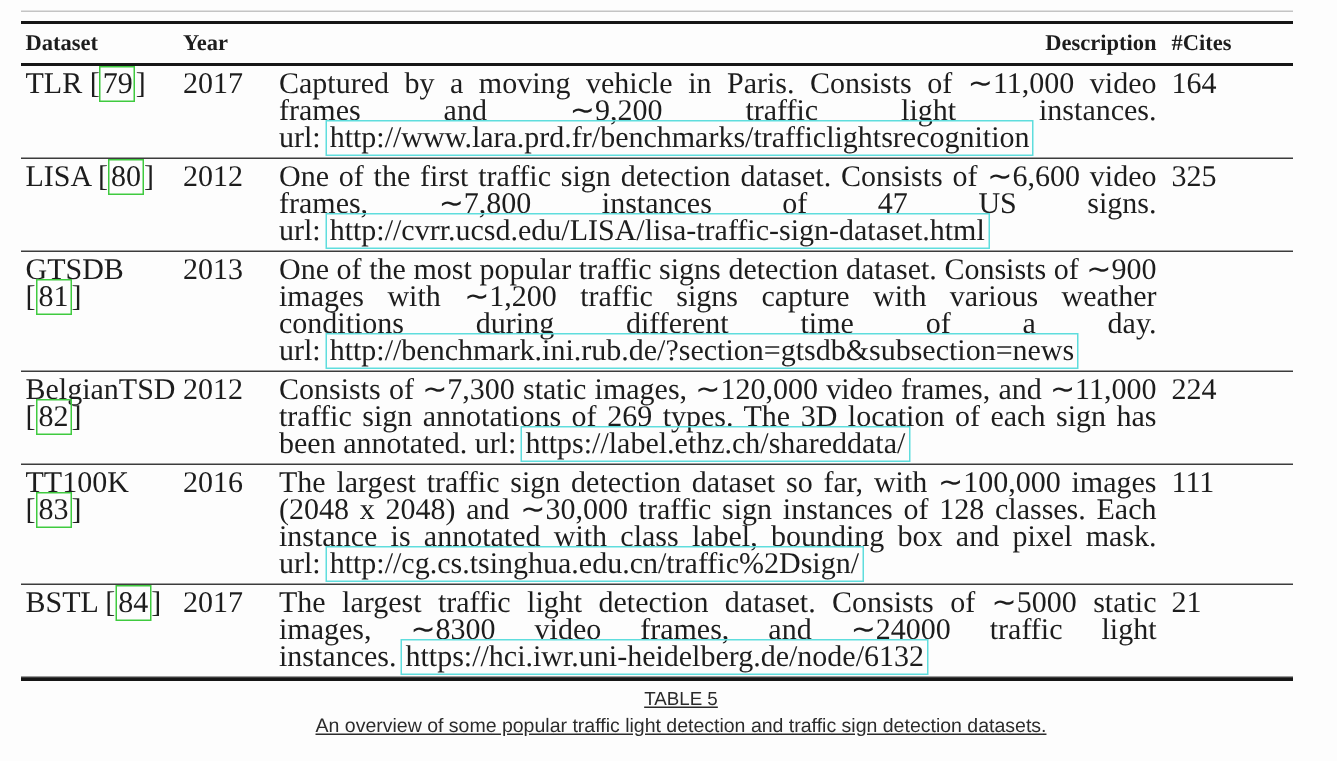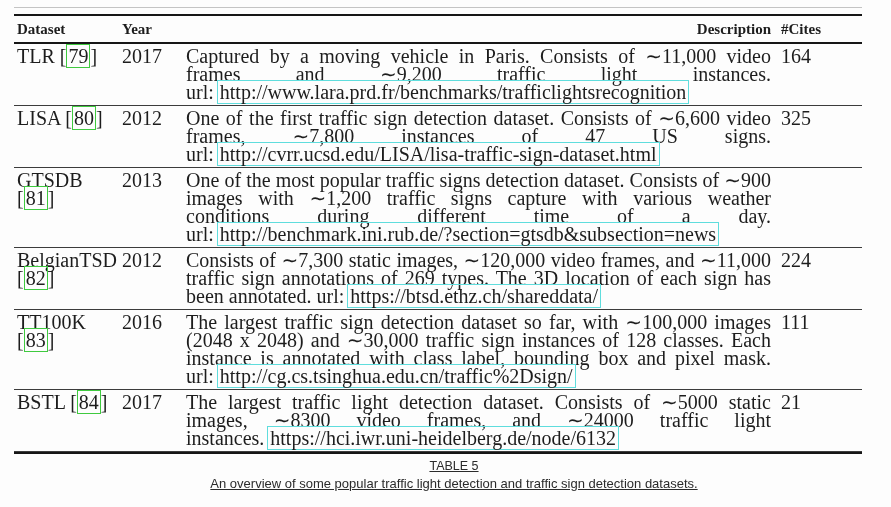--- a/index.html
+++ b/index.html
@@ -115,21 +115,21 @@
     </div>
   </div>
 
   <div class="t-row">
     <div class="c1">
       <span>BelgianTSD</span>
       <span class="refwrap"><span>[</span><span class="refbox">82</span><span>]</span></span>
     </div>
     <div class="c2">2012</div>
     <div class="c3">
-      <span>Consists of ∼7,300 static images, ∼120,000 video frames, and ∼11,000 traffic sign annotations of 269 types. The 3D location of each sign has been annotated. url:</span><a class="linkbox">https://btsd.ethz.ch/shareddata/</a>
+      <span>Consists of ∼7,300 static images, ∼120,000 video frames, and ∼11,000 traffic sign annotations of 269 types. The 3D location of each sign has been annotated. url:</span><a class="linkbox">https://label.ethz.ch/shareddata/</a>
     </div>
     <div class="c4">224</div>
   </div>
 
   <div class="t-row">
     <div class="c1">
       <span>TT100K</span>
       <span class="refwrap"><span>[</span><span class="refbox">83</span><span>]</span></span>
     </div>
     <div class="c2">2016</div>

